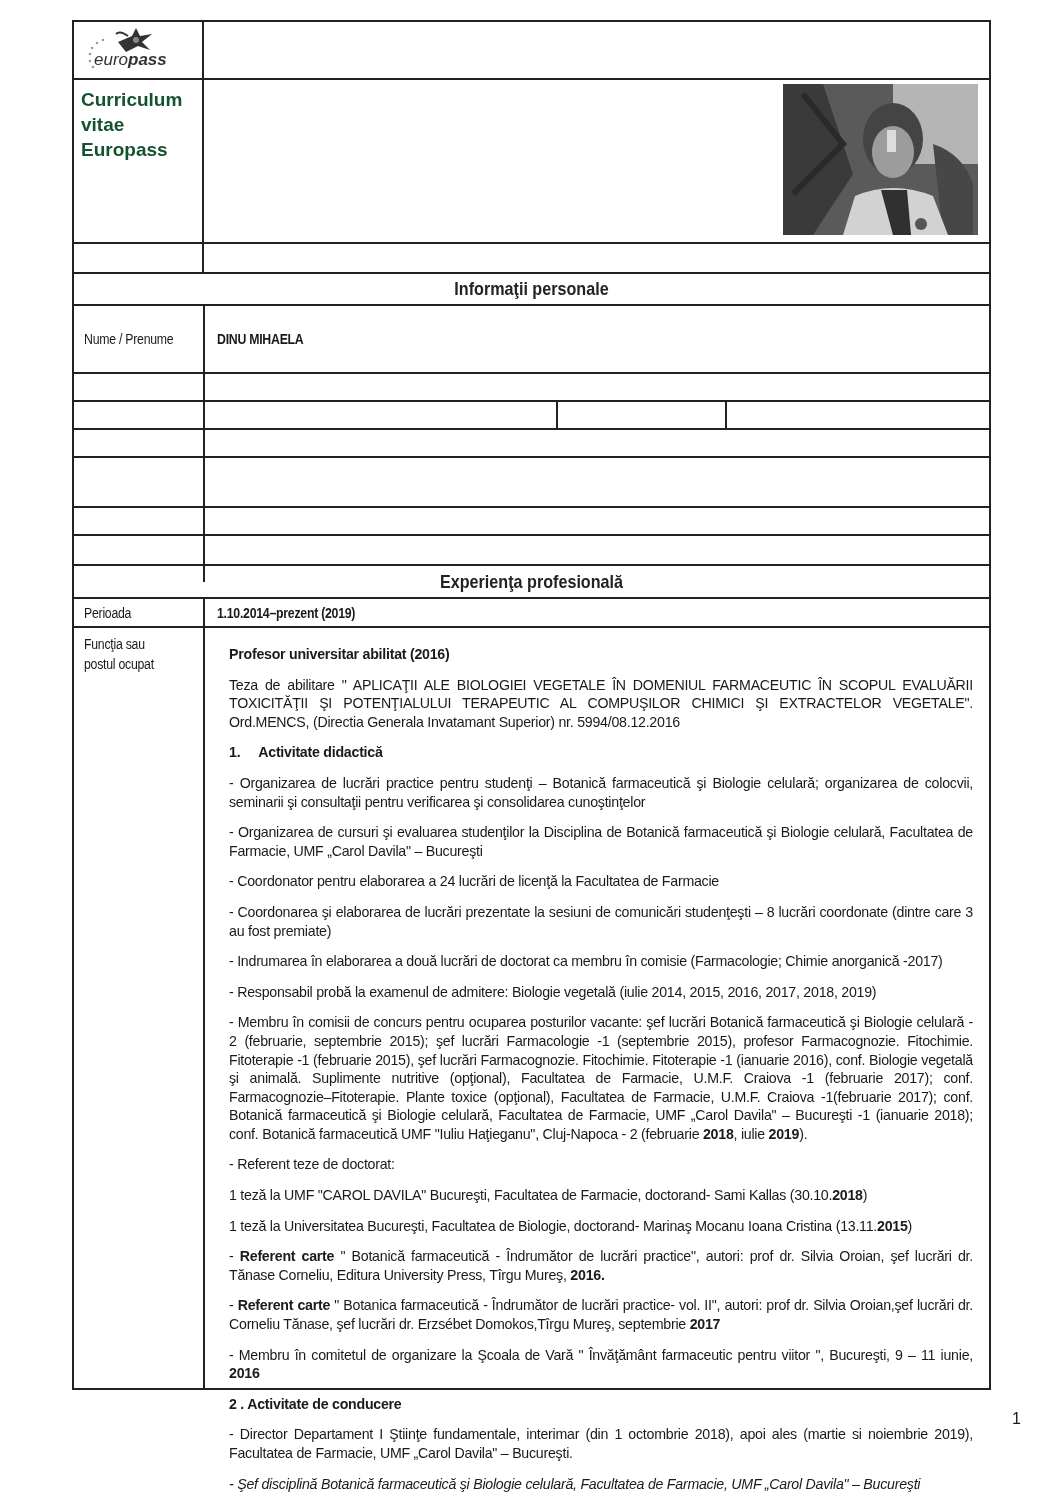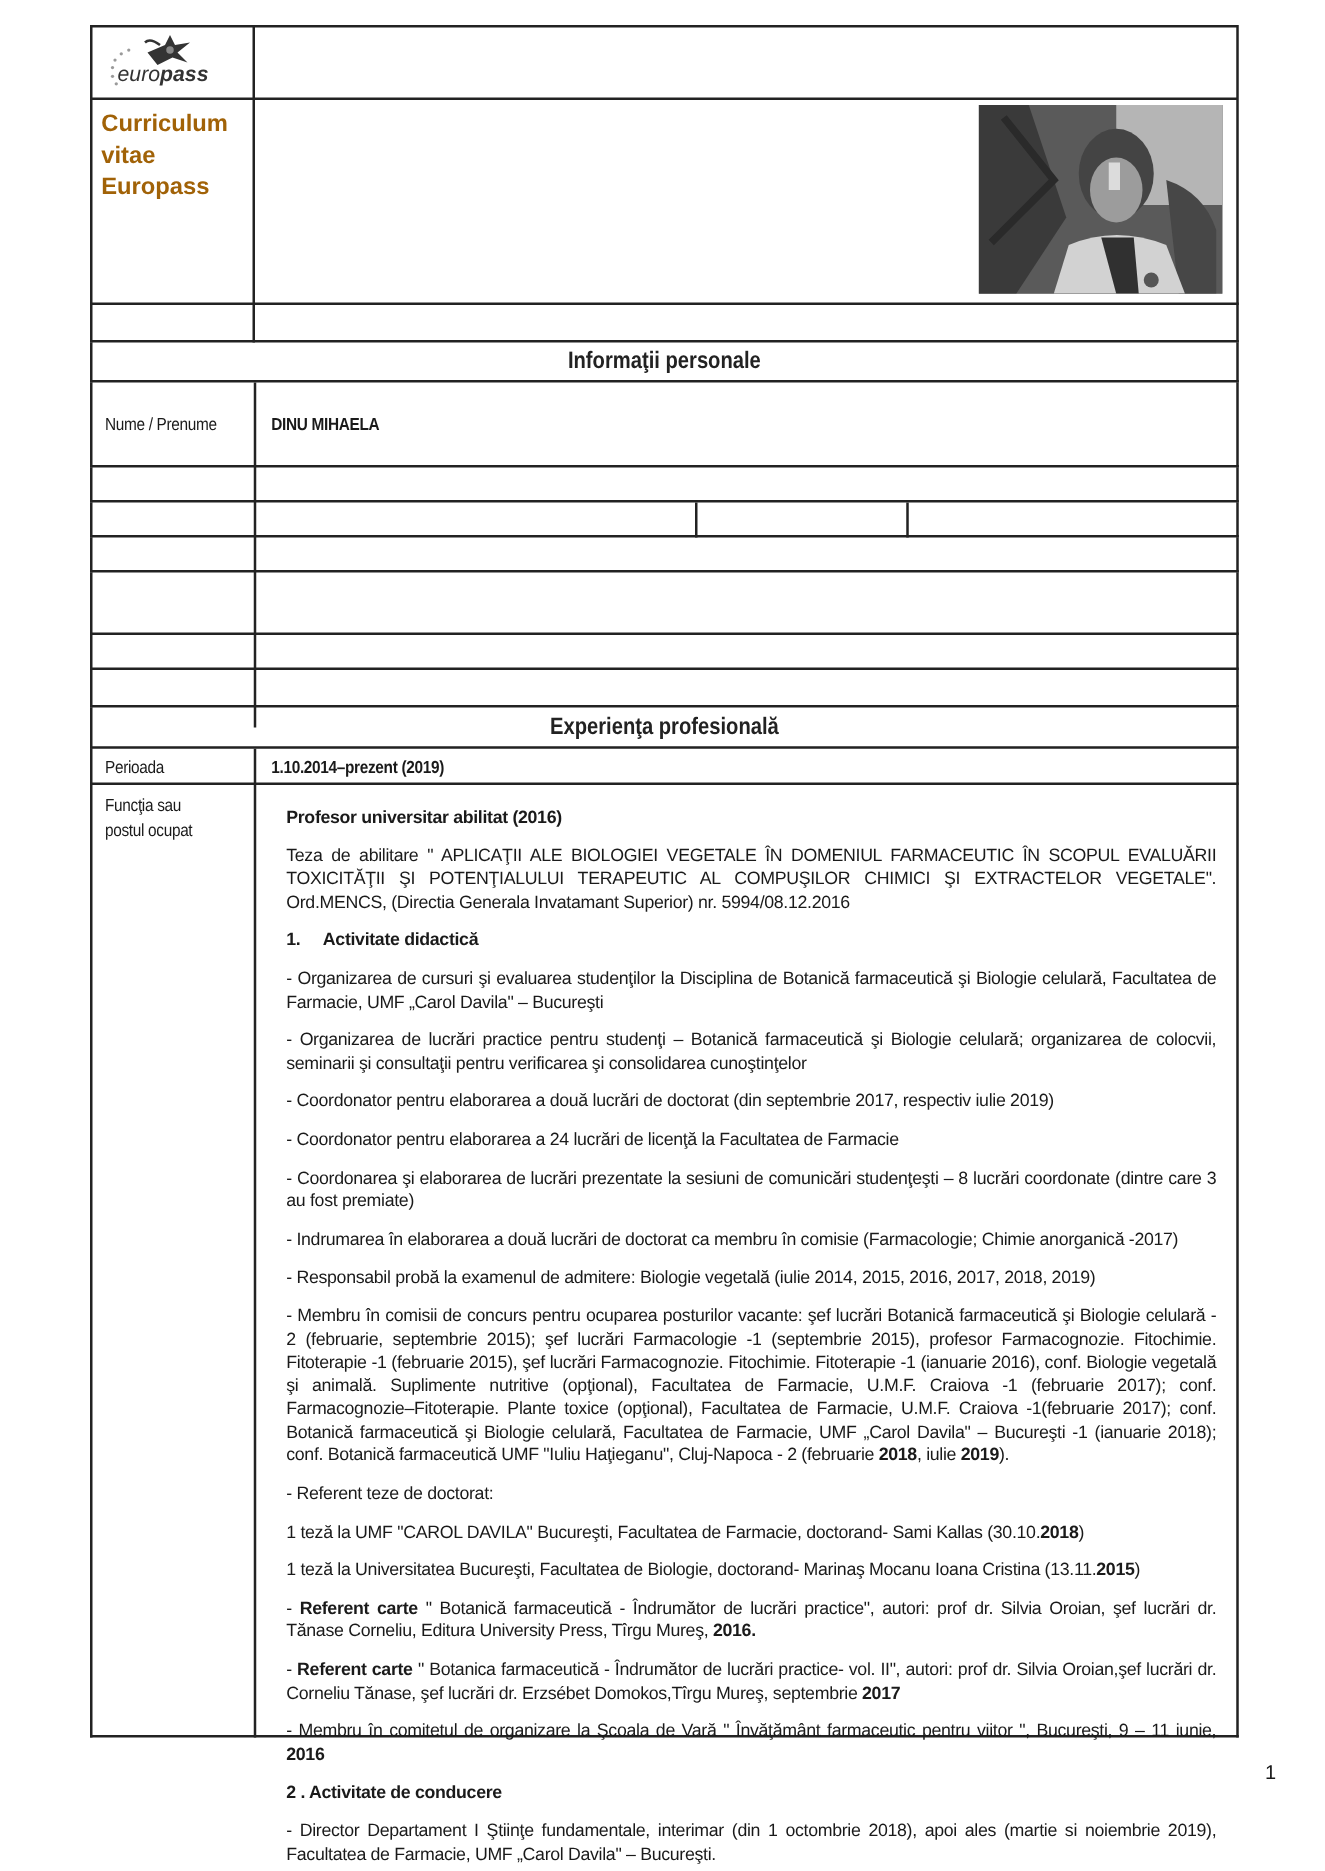--- a/index.html
+++ b/index.html
@@ -4,21 +4,21 @@
 <style>
   html, body { margin:0; padding:0; background:#ffffff; }
   body { width:1060px; height:1497px; position:relative; overflow:hidden;
          font-family:"Liberation Sans", sans-serif; color:#1a1a1a; }
   .abs { position:absolute; box-sizing:border-box; }
   .bl { border-left:2px solid #222; }
   .br { border-right:2px solid #222; }
   .bt { border-top:2px solid #222; }
   .bb { border-bottom:2px solid #222; }
   .lbl { font-size:14px; letter-spacing:-0.3px; transform:scaleX(0.88); transform-origin:left top; }
-  .title-cv { font-size:19px; font-weight:bold; line-height:25px; color:#a16207; }
+  .title-cv { font-size:19px; font-weight:bold; line-height:25px; color:#14532d; }
   .section { font-size:19px; font-weight:bold; text-align:center; transform:scaleX(0.85); color:#222; }
   .body-text { font-size:14.2px; line-height:18.6px; letter-spacing:-0.25px; color:#1a1a1a;
                text-align:justify; }
   .body-text p { margin:12px; }
   .b { font-weight:bold; }
   .i { }
   .logo-text { font-size:17px; font-style:italic; color:#333; }
   .logo-text b { font-weight:900; }
 </style>
 </head>
@@ -96,23 +96,22 @@
 <div class="abs bl br bb" style="left:72px;top:628px;width:919px;height:762px;"></div>
 <div class="abs lbl" style="left:84px;top:634px;line-height:20px;">
   <div>Funcţia sau</div>
   <div>postul ocupat</div>
 </div>
 
 <div class="abs body-text" style="left:217px;top:633px;width:768px;">
   <p class="b">Profesor universitar abilitat (2016)</p>
   <p>Teza de abilitare " APLICAŢII ALE BIOLOGIEI VEGETALE ÎN DOMENIUL FARMACEUTIC ÎN SCOPUL EVALUĂRII TOXICITĂŢII ŞI POTENŢIALULUI TERAPEUTIC AL COMPUŞILOR CHIMICI ŞI EXTRACTELOR VEGETALE". Ord.MENCS, (Directia Generala Invatamant Superior) nr. 5994/08.12.2016</p>
   <p class="b i" style="white-space:pre;">1.     Activitate didactică</p>
+  <p>- Organizarea de lucrări practice pentru studenţi – Botanică farmaceutică şi Biologie celulară; organizarea de colocvii, seminarii şi consultaţii pentru verificarea şi consolidarea cunoştinţelor</p>
   <p>- Organizarea de cursuri şi evaluarea studenţilor la Disciplina de Botanică farmaceutică şi Biologie celulară, Facultatea de Farmacie, UMF „Carol Davila" – Bucureşti</p>
-  <p>- Organizarea de lucrări practice pentru studenţi – Botanică farmaceutică şi Biologie celulară; organizarea de colocvii, seminarii şi consultaţii pentru verificarea şi consolidarea cunoştinţelor</p>
-  <p>- Coordonator pentru elaborarea a două lucrări de doctorat (din septembrie 2017, respectiv iulie 2019)</p>
   <p>- Coordonator pentru elaborarea a 24 lucrări de licenţă la Facultatea de Farmacie</p>
   <p>- Coordonarea şi elaborarea de lucrări prezentate la sesiuni de comunicări studenţeşti – 8 lucrări coordonate (dintre care 3 au  fost premiate)</p>
   <p>-  Indrumarea în elaborarea a două lucrări de doctorat ca membru  în comisie (Farmacologie; Chimie anorganică -2017)</p>
   <p>- Responsabil probă la examenul de admitere: Biologie vegetală (iulie 2014, 2015, 2016, 2017, 2018, 2019)</p>
   <p><span>- Membru în comisii de concurs pentru ocuparea posturilor vacante: şef lucrări Botanică farmaceutică şi Biologie celulară - 2 (februarie, septembrie 2015); şef lucrări Farmacologie -1 (septembrie 2015), profesor Farmacognozie. Fitochimie. Fitoterapie -1 (februarie 2015), şef lucrări Farmacognozie. Fitochimie. Fitoterapie -1 (ianuarie 2016), conf. </span><span class="i">Biologie vegetală şi animală. Suplimente nutritive (opţional)</span><span>, Facultatea de Farmacie, U.M.F. Craiova -1 (februarie 2017); conf. </span><span class="i">Farmacognozie–Fitoterapie. Plante toxice (opţional)</span><span>, Facultatea de Farmacie, U.M.F. Craiova -1(februarie 2017); conf. Botanică farmaceutică şi Biologie celulară, Facultatea de Farmacie, UMF „Carol Davila" – Bucureşti -1 (ianuarie 2018); conf. Botanică farmaceutică UMF "Iuliu Haţieganu", Cluj-Napoca - 2 (februarie </span><span class="b">2018</span><span>, iulie </span><span class="b">2019</span><span>).</span></p>
   <p>- Referent teze de doctorat:</p>
   <p><span>1 teză la UMF "CAROL DAVILA" Bucureşti, Facultatea de Farmacie, doctorand- Sami Kallas (30.10.</span><span class="b">2018</span><span>)</span></p>
   <p><span>1 teză la Universitatea Bucureşti, Facultatea de Biologie, doctorand- Marinaş Mocanu Ioana Cristina (13.11.</span><span class="b">2015</span><span>)</span></p>
   <p>- <span class="b">Referent carte</span><span> " Botanică farmaceutică - Îndrumător de lucrări practice", autori: prof dr. Silvia Oroian, şef lucrări dr. Tănase Corneliu,  Editura University Press, Tîrgu Mureş, </span><span class="b">2016.</span></p>
   <p>- <span class="b">Referent carte</span><span> " Botanica farmaceutică - Îndrumător de lucrări practice- vol. II", autori: prof dr. Silvia Oroian,şef lucrări dr.  Corneliu Tănase, şef lucrări dr. Erzsébet Domokos,Tîrgu Mureş, septembrie </span><span class="b">2017</span></p>

